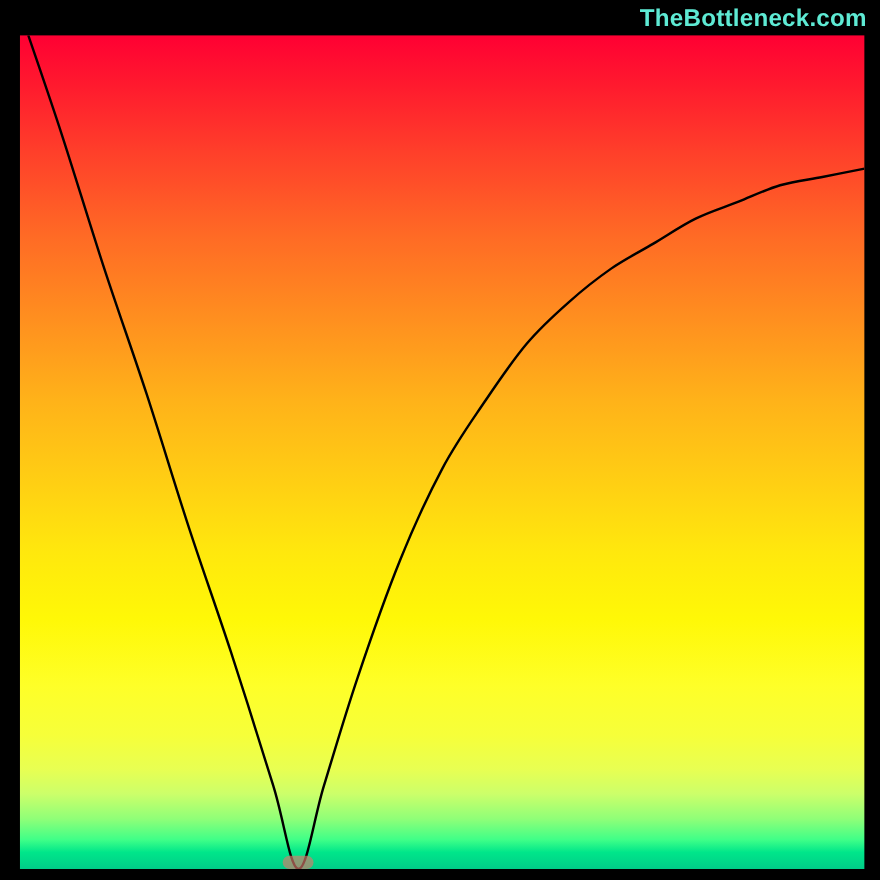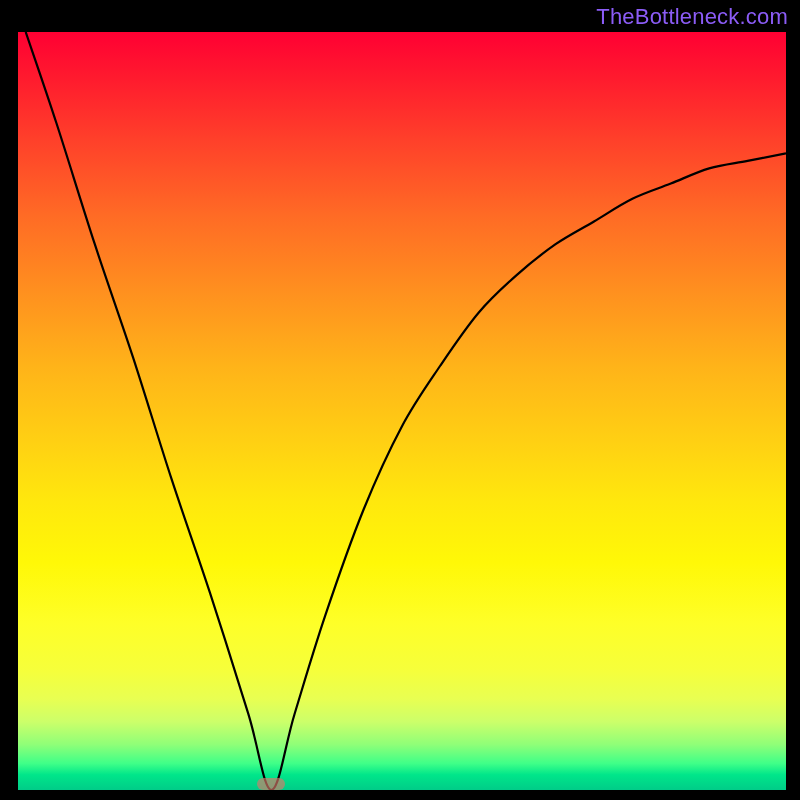--- a/index.html
+++ b/index.html
@@ -14,23 +14,23 @@
   .frame {
     position: relative;
     width: 800px;
     height: 800px;
     background: #000;
   }
   .watermark {
     position: absolute;
     top: 4px;
     right: 12px;
-    color: #8b5cf6;
+    color: #5eead4;
     font-size: 22px;
-    font-weight: 400;
+    font-weight: 700;
     letter-spacing: 0.2px;
     z-index: 10;
   }
   .plot-area {
     
     position: absolute;
     left: 18px;
     top: 32px;
     width: 768px;
     height: 758px;

